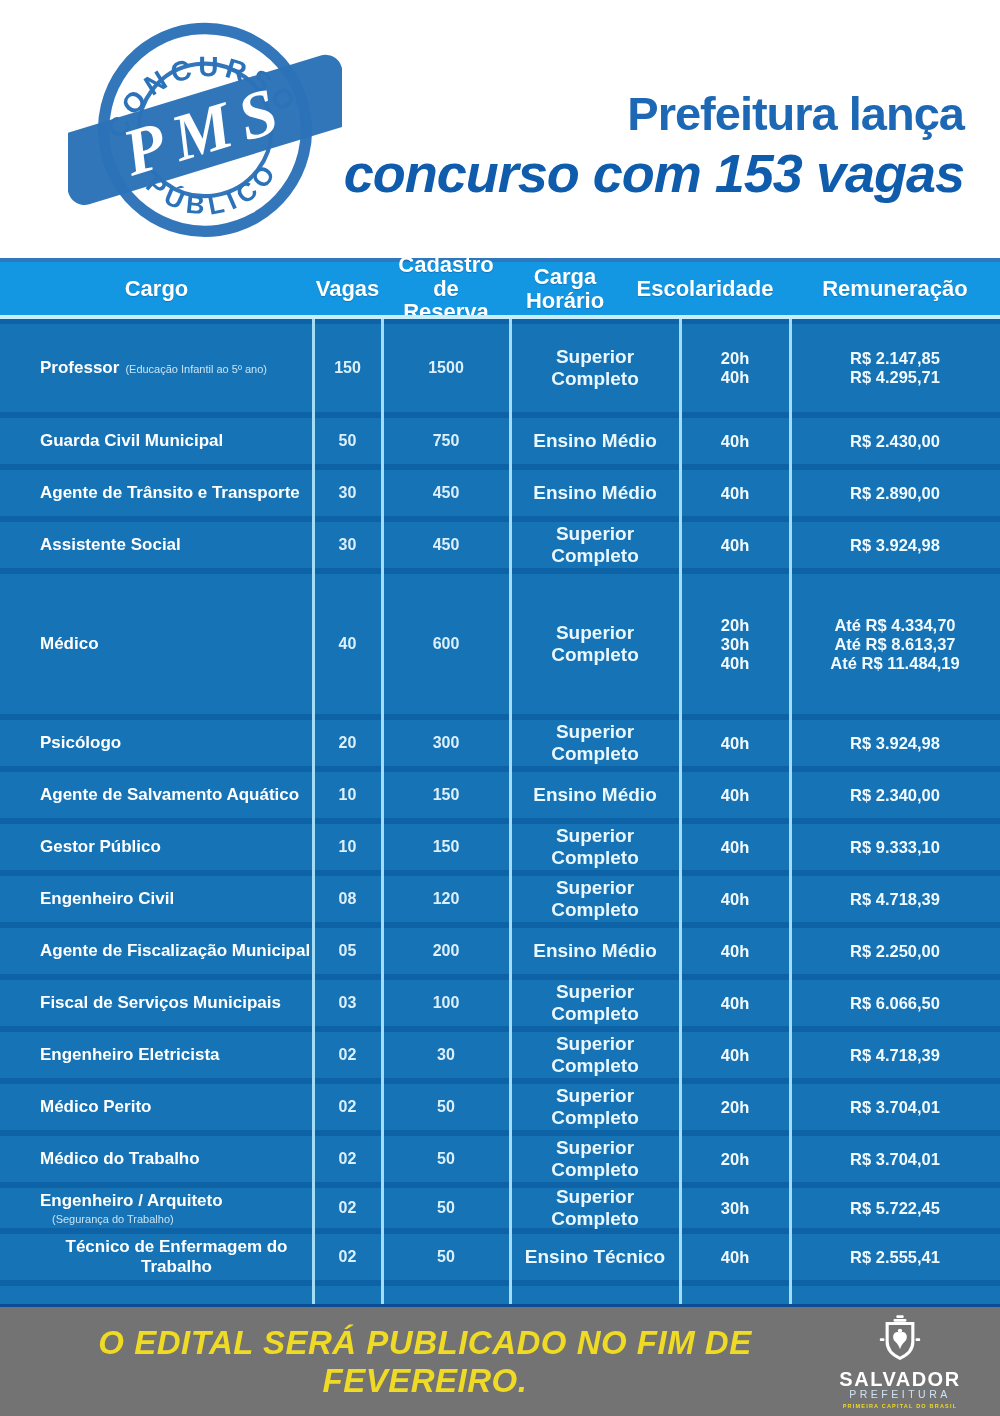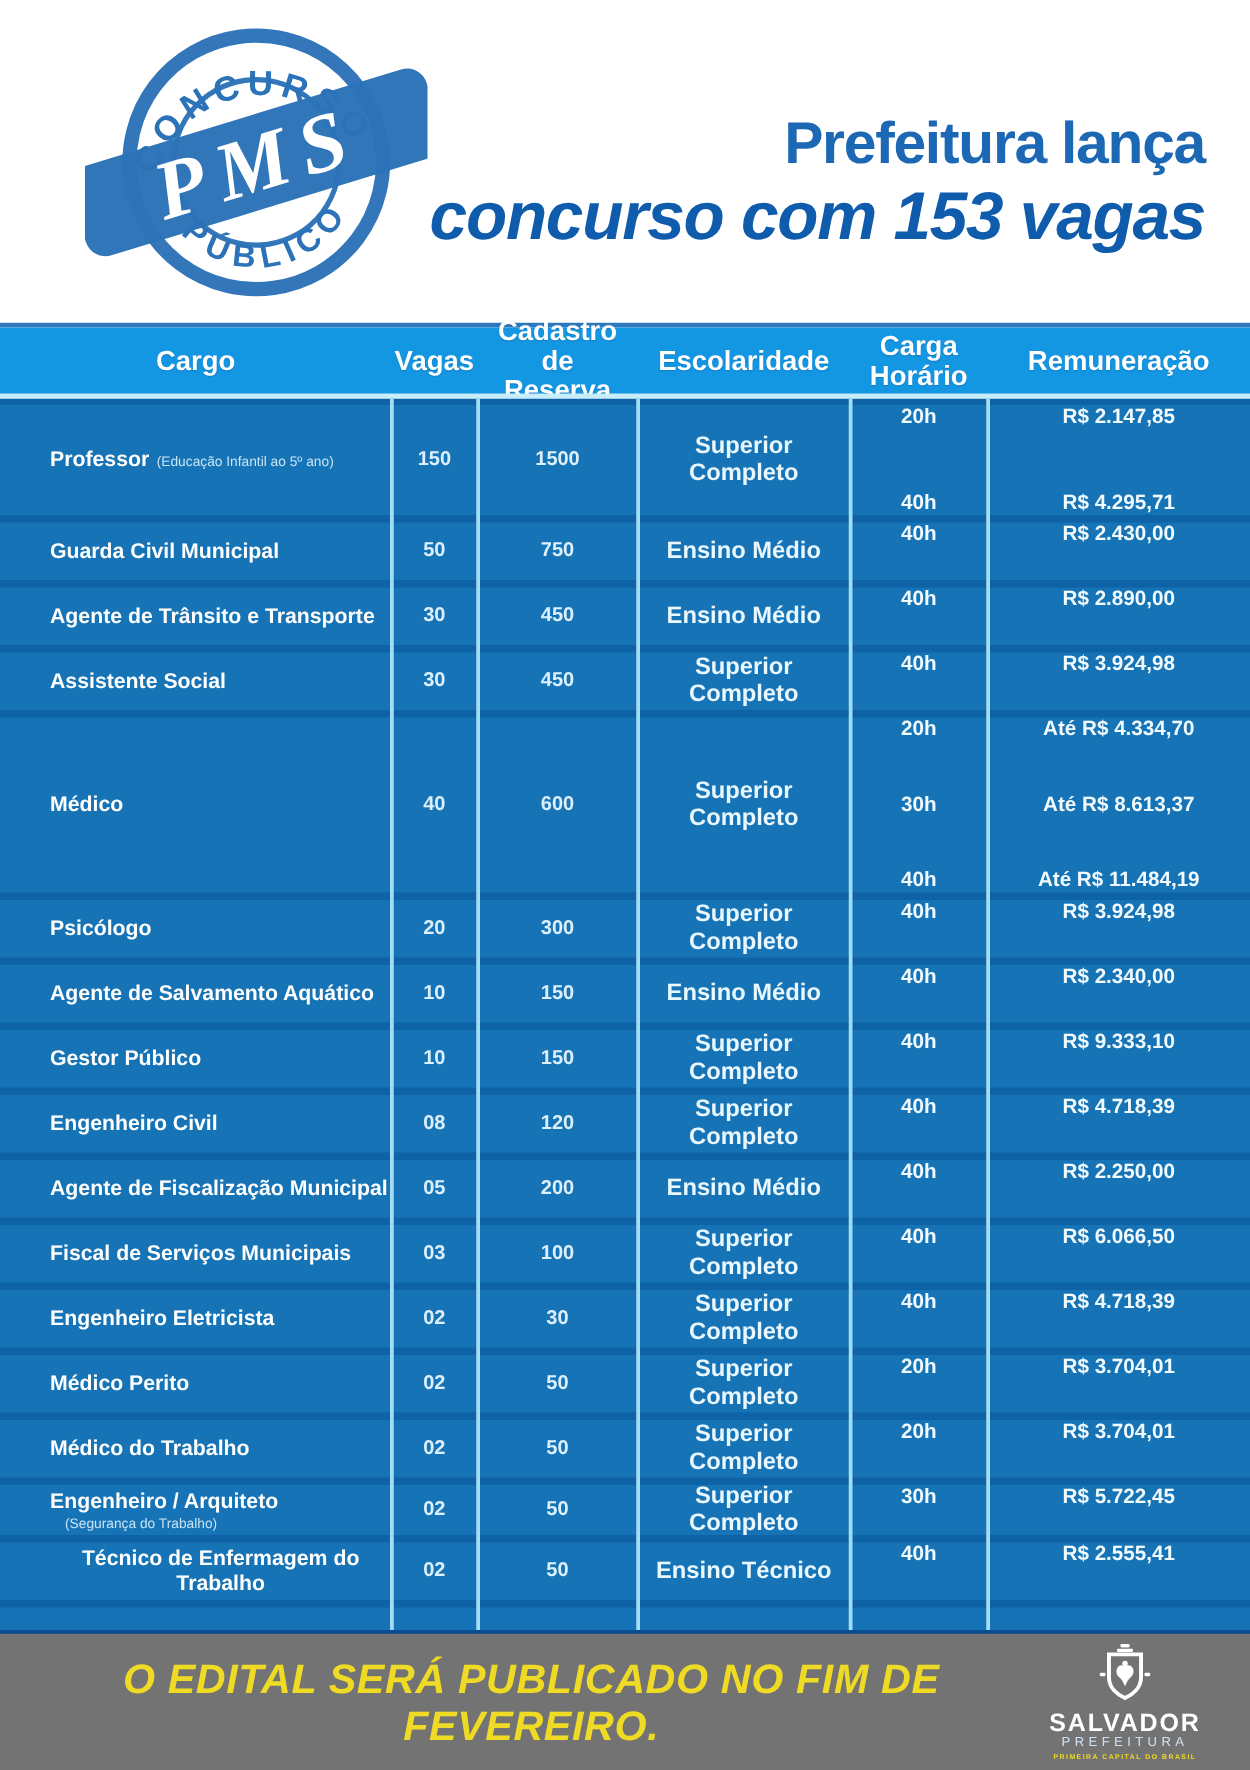--- a/index.html
+++ b/index.html
@@ -36,21 +36,21 @@
   .row.noted{height:40px;}
 
   .cell{display:flex;align-items:center;justify-content:center;text-align:center;}
   .cell-cargo{justify-content:flex-start;text-align:center;padding-left:40px;box-sizing:border-box;
               flex-direction:column;align-items:flex-start;justify-content:center;}
   .cargo-name{font-size:17px;font-weight:bold;color:#ffffff;line-height:1.15;}
   .cargo-note{font-size:11px;font-weight:normal;color:#c6e4f6;margin-left:6px;}
   .noted .cargo-note{display:block;margin-left:12px;margin-top:2px;}
   .val{font-size:16px;font-weight:bold;color:#dbf0fc;}
   .esc{font-size:19px;font-weight:bold;color:#e9f7ff;}
-  .cell-lines{display:flex;flex-direction:column;justify-content:space-between;height:100%;width:100%;}
+  .cell-lines{display:flex;flex-direction:column;justify-content:center;height:100%;width:100%;}
   .cell-lines .line{display:flex;align-items:center;justify-content:center;
                     font-size:16.5px;font-weight:bold;color:#f0faff;}
 
   
   .footer{height:112px;background:#737373;flex:0 0 auto;display:flex;align-items:center;position:relative;border-top:3px solid #0b4c92;box-sizing:border-box;}
   .footer-msg{flex:1;text-align:center;margin-right:150px;
               font-size:33px;font-weight:bold;font-style:italic;color:#efdb25;letter-spacing:.5px;}
   .footer-logo{position:absolute;right:30px;top:50%;transform:translateY(-50%);
                display:flex;flex-direction:column;align-items:center;width:140px;}
   .logo-city{font-size:20px;font-weight:bold;color:#ffffff;letter-spacing:1.5px;margin-top:3px;line-height:1;}
@@ -96,25 +96,25 @@
   <div class="thead">
     <div class="th c0">
         <span class="th-label">Cargo</span>
       </div>
     <div class="th c1">
         <span class="th-label">Vagas</span>
       </div>
     <div class="th c2">
         <span class="th-label">Cadastro de Reserva</span>
       </div>
+    <div class="th c4">
+        <span class="th-label">Carga Horário</span>
+      </div>
     <div class="th c3">
         <span class="th-label">Escolaridade</span>
-      </div>
-    <div class="th c4">
-        <span class="th-label">Carga Horário</span>
       </div>
     <div class="th c5">
         <span class="th-label">Remuneração</span>
       </div>
   </div>
 
   <div class="head-sep"></div>
 
   <div class="tbody">
     <div class="vdiv vd1"></div>

